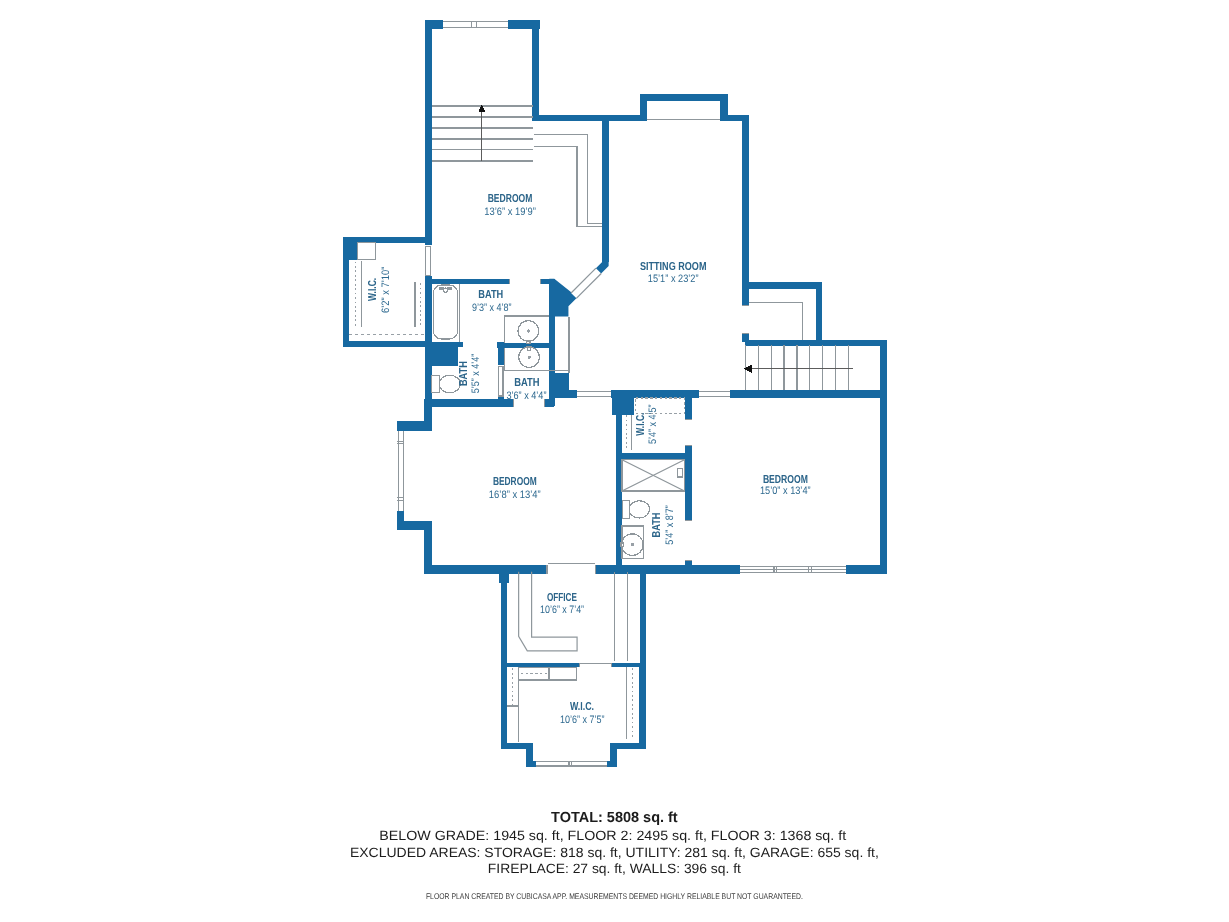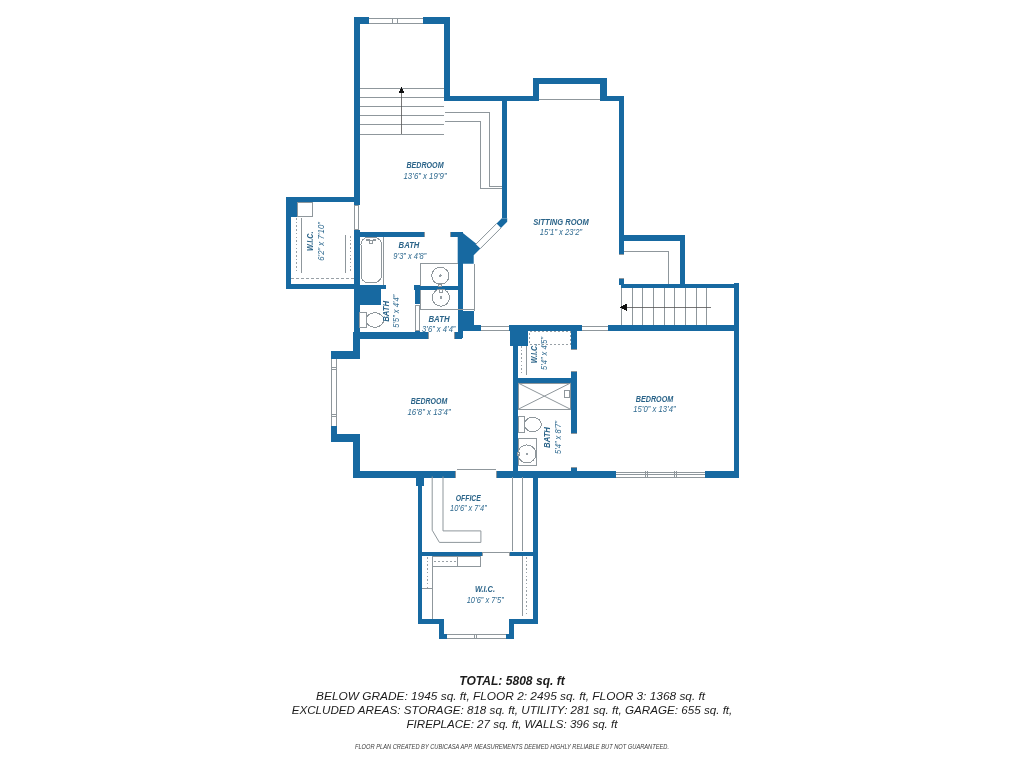--- a/index.html
+++ b/index.html
@@ -1,16 +1,16 @@
 <!DOCTYPE html>
 <html><head>
 <meta charset="utf-8">
 <style>
   html,body{margin:0;padding:0;background:#ffffff;}
-  .page{width:824px;height:768px;position:relative;font-family:"Liberation Sans", sans-serif;font-style:italic;}
+  .page{width:824px;height:768px;position:relative;font-family:"Liberation Sans", sans-serif;}
   svg text{font-family:"Liberation Sans", sans-serif;}
   .nm{fill:#2b6489;font-size:9.6px;font-weight:700;}
   .dm{fill:#2f6a90;font-size:9px;font-weight:400;}
   .w{fill:#1769a1;}
   .g{stroke:#8f979c;stroke-width:1;fill:none;}
   .gf{stroke:#8f979c;stroke-width:1;fill:#ffffff;}
   .win{fill:#ffffff;}
 </style>
 </head>
 <body>

